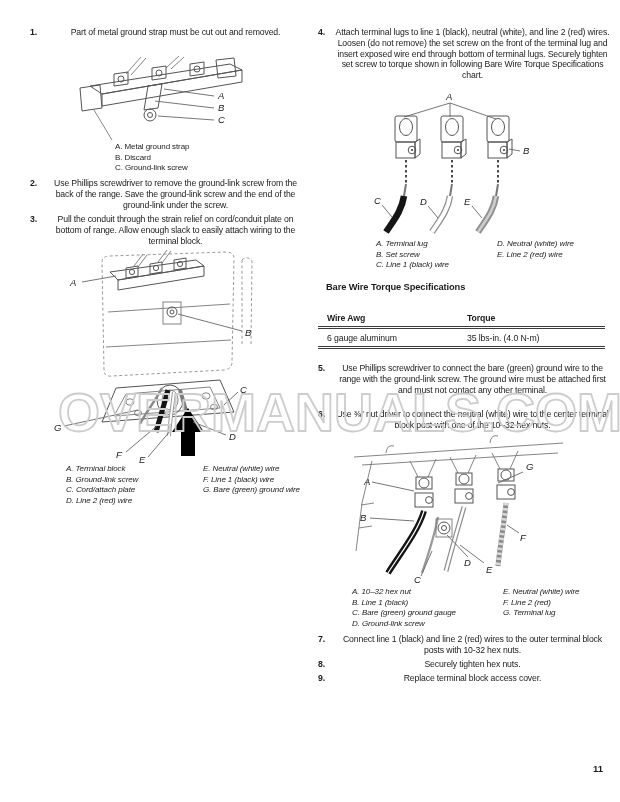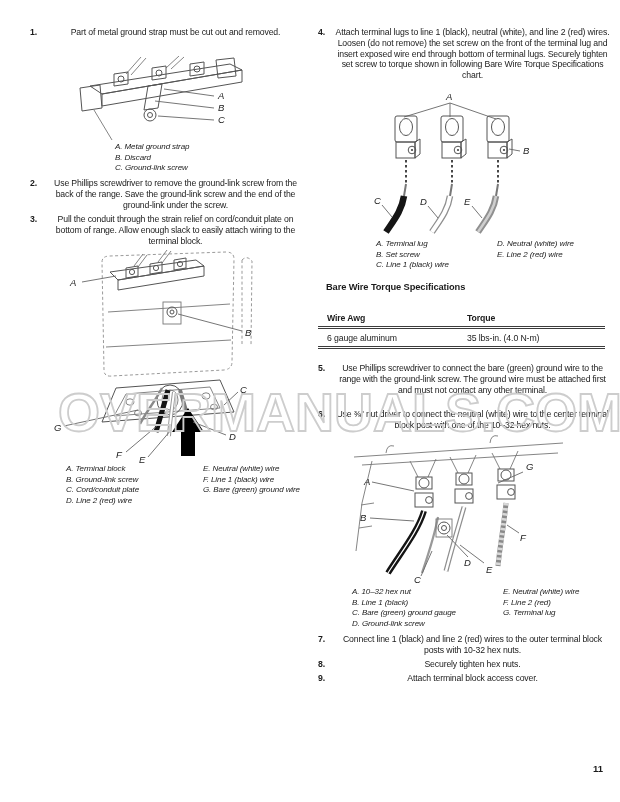--- a/index.html
+++ b/index.html
@@ -6,21 +6,21 @@
   .page{position:relative;width:620px;height:802px;background:#fff;overflow:hidden;
         font-family:"Liberation Sans", sans-serif;color:#1b1b1b;}
   .col{position:absolute;top:0;height:802px;}
   .col-left{left:30px;width:274px;}
   .col-right{left:318px;width:292px;}
   .step{position:absolute;left:0;width:100%;display:flex;font-size:8.7px;line-height:10.8px;letter-spacing:-0.15px;}
   .step .num{flex:none;width:17px;font-weight:bold;}
   .step .txt{flex:1;text-align:center;}
   .fig{position:absolute;}
   .fig svg{display:block;}
-  .cap{position:absolute;font-style:italic;font-size:8px;line-height:10.6px;letter-spacing:-0.1px;}
+  .cap{position:absolute;font-size:8px;line-height:10.6px;letter-spacing:-0.1px;}
   .cap2{position:absolute;display:flex;font-style:italic;font-size:8px;line-height:10.6px;letter-spacing:-0.1px;gap:35px;}
   .cap div{white-space:nowrap;}
   .cap2 .c1 div,.cap2 .c2 div{white-space:nowrap;}
   
   .tq-head{position:absolute;top:282px;left:8px;font-size:9.3px;font-weight:bold;letter-spacing:-0.1px;}
   .tq-sub{position:absolute;top:295px;left:0;font-size:8.6px;letter-spacing:-0.2px;white-space:nowrap;}
   .tq-table{position:absolute;top:309px;left:0;width:287px;border-collapse:collapse;font-size:8.7px;letter-spacing:-0.1px;}
   .tq-table th,.tq-table td{text-align:left;padding:3.5px 0 3.5px 9px;}
   .tq-table th:nth-child(1),.tq-table td:nth-child(1){width:140px;}
   .tq-table th:nth-child(2),.tq-table td:nth-child(2){padding-left:0;}
@@ -144,21 +144,21 @@
         <text class="lbl" x="191" y="190">D</text>
         <text class="lbl" x="101" y="213">E</text>
         <text class="lbl" x="78" y="208">F</text>
         <text class="lbl" x="16" y="181">G</text>
       </svg>
     </div>
     <div class="cap2" style="top:464px;left:36px">
       <div class="c1" style="width:102px">
         <div>A. Terminal block</div>
         <div>B. Ground-link screw</div>
-        <div>C. Cord/conduit plate</div>
+        <div>C. Cord/attach plate</div>
         <div>D. Line 2 (red) wire</div>
       </div>
       <div class="c2">
         <div>E. Neutral (white) wire</div>
         <div>F. Line 1 (black) wire</div>
         <div>G. Bare (green) ground wire</div>
       </div>
     </div>
   </div>
 
@@ -331,18 +331,18 @@
     <div class="step" style="top:634px">
       <span class="num">7.</span>
       <span class="txt">Connect line 1 (black) and line 2 (red) wires to the outer terminal block posts with 10-32 hex nuts.</span>
     </div>
     <div class="step" style="top:659px">
       <span class="num">8.</span>
       <span class="txt">Securely tighten hex nuts.</span>
     </div>
     <div class="step" style="top:673px">
       <span class="num">9.</span>
-      <span class="txt">Attach terminal block access cover.</span>
+      <span class="txt">Replace terminal block access cover.</span>
     </div>
   </div>
 
   <div class="pageno">11</div>
 </div>
 
 </body></html>

